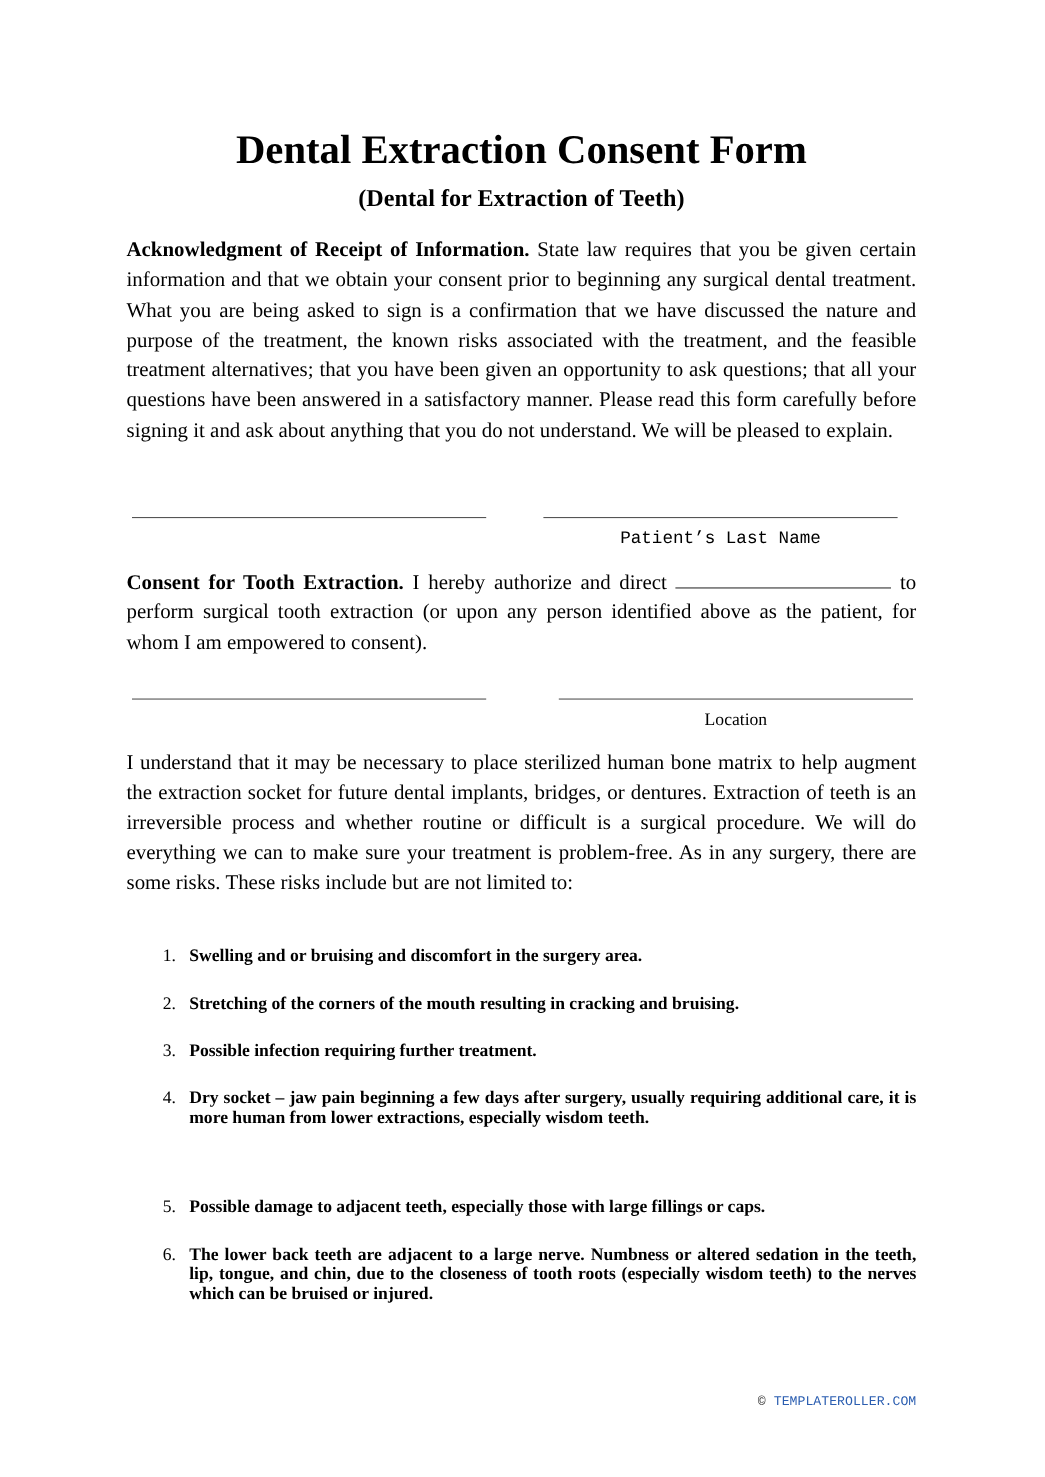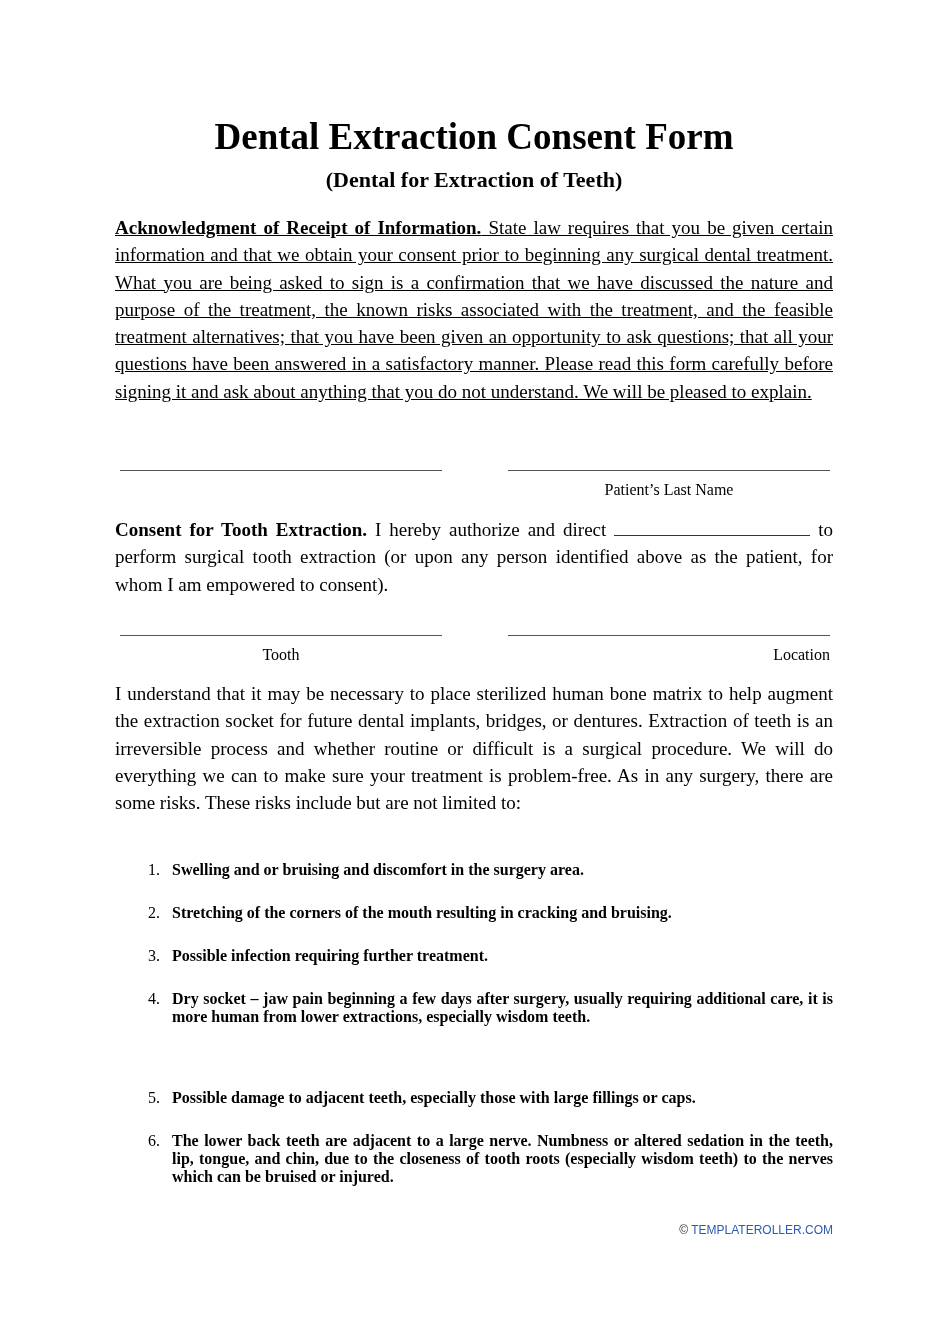--- a/index.html
+++ b/index.html
@@ -11,53 +11,52 @@
   .subtitle { position:absolute; left:0; width:718px; top:166px; text-align:center;
               font-weight:bold; font-size:22px; line-height:28px; }
   .para { position:absolute; left:0; width:718px; font-size:19px; line-height:27.3px;
           text-align:justify; text-align-last:left; }
   .para b { font-weight:bold; }
   .sig { position:absolute; width:322px; text-align:center; font-size:16px; }
   .sig .line { border-bottom:1px solid #555; height:0; margin:0 0 10px 0; }
   .li { position:absolute; left:0; width:718px; display:flex; }
   .li .num { width:57px; text-align:right; padding-right:0; box-sizing:border-box; flex:none; padding-right:12px;}
   .li .txt { flex:1; text-align:justify; text-align-last:left;font-weight:bold; }
-  .footer { position:absolute; right:117px; top:1223px; font-family:Liberation Sans, sans-serif;
+  .footer { position:absolute; right:117px; top:1267px; font-family:Liberation Mono, monospace;
             font-size:12px; color:#2a5db0; }
   .footer .copy { color:#333; }
   .blank { display:inline-block; border-bottom:1px solid #333; width:196px; height:18px; vertical-align:baseline; }
 </style>
 </head>
 <body>
 
 <div class="page">
   <div class="title">Dental Extraction Consent Form</div>
   <div class="subtitle">(Dental for Extraction of Teeth)</div>
 
-  <div class="para" style="top:214px;text-decoration:underline;">
+  <div class="para" style="top:214px;">
     <b>Acknowledgment of Receipt of Information.</b><span> State law requires that you be given certain information and that we obtain your consent prior to beginning any surgical dental treatment. What you are being asked to sign is a confirmation that we have discussed the nature and purpose of the treatment, the known risks associated with the treatment, and the feasible treatment alternatives; that you have been given an opportunity to ask questions; that all your questions have been answered in a satisfactory manner. Please read this form carefully before signing it and ask about anything that you do not understand. We will be pleased to explain.</span>
   </div>
 
   <div class="sig" style="left:5px; top:470px;">
     <div class="line"></div>
   </div>
-  <div class="sig" style="left:393px; top:470px;">
+  <div class="sig" style="left:379px; top:470px;font-family:Liberation Mono, monospace;">
     <div class="line"></div>
     <div>Patient’s Last Name</div>
   </div>
 
   <div class="para" style="top:516px;">
     <b>Consent for Tooth Extraction.</b><span> I hereby authorize and direct </span><span class="blank"></span><span> to perform surgical tooth extraction (or upon any person identified above as the patient, for whom I am empowered to consent).</span>
   </div>
 
   <div class="sig" style="left:5px; top:635px;">
     <div class="line"></div>
-    <div>Tooth</div>
   </div>
-  <div class="sig" style="left:393px; top:635px;text-align:right;">
+  <div class="sig" style="left:393px; top:635px;">
     <div class="line"></div>
     <div>Location</div>
   </div>
 
   <div class="para" style="top:680px;">I understand that it may be necessary to place sterilized human bone matrix to help augment the extraction socket for future dental implants, bridges, or dentures. Extraction of teeth is an irreversible process and whether routine or difficult is a surgical procedure. We will do everything we can to make sure your treatment is problem-free. As in any surgery, there are some risks. These risks include but are not limited to:</div>
 
   <div class="li" style="top:861px;">
     <span class="num">1.</span>
     <span class="txt">Swelling and or bruising and discomfort in the surgery area.</span>
   </div>

